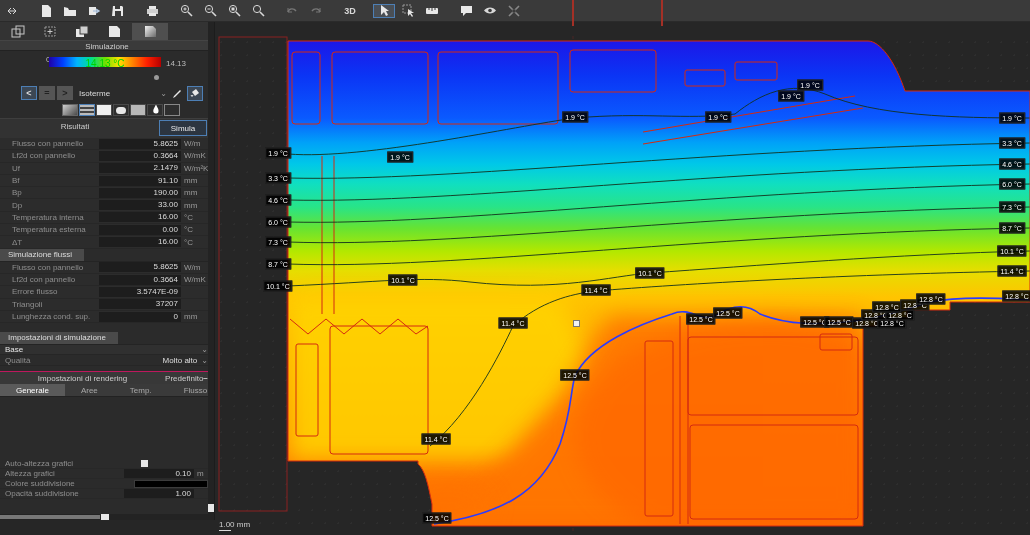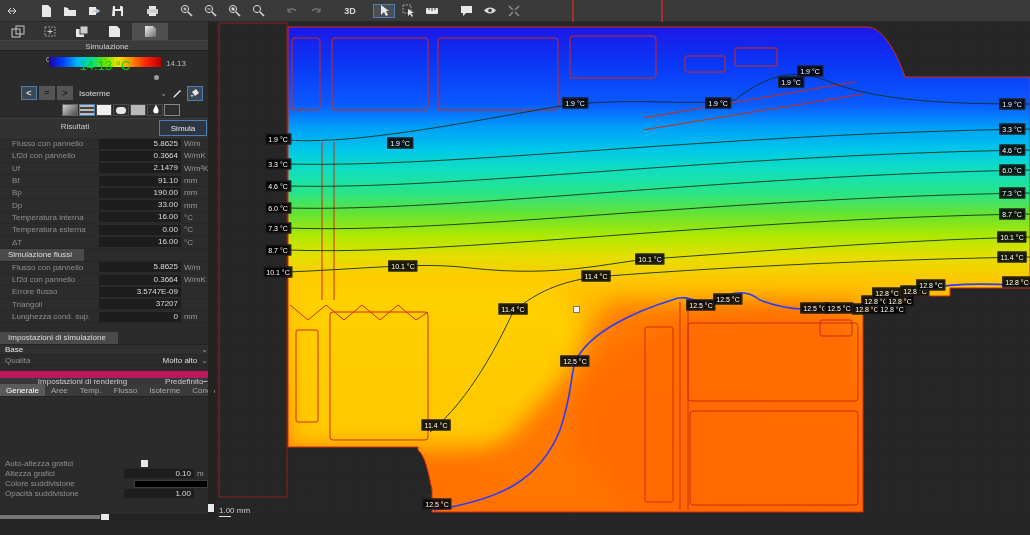--- a/index.html
+++ b/index.html
@@ -26,21 +26,21 @@
   .pt-btn.active { background:#4f4f4f; width:36px; }
   .side-title { height:11px; background:#3a3a3a; border-top:1px solid #444; border-bottom:1px solid #222;
     text-align:center; color:#ccc; font-size:8px; line-height:11px; }
 
   .cbar-block { position:relative; height:33px; background:#2b2b2b; }
   .cbar-min { position:absolute; left:20px; top:4px; color:#bbb;margin-left:26px; }
   .cbar-max { position:absolute; left:166px; top:8px; color:#bbb; }
   .cbar { position:absolute; left:49px; top:6px; width:112px; height:10px;
     background:linear-gradient(to right,#2000a8,#0040ff,#00b4ff,#00e090,#6ee000,#ffe000,#ff8000,#ff2000,#b40000); }
   .cbar-cur { position:absolute; left:49px; top:7px; width:112px; text-align:center;
-    color:#00d400; font-size:13px; }
+    color:#00d400; font-size:10px; }
   .cbar-dot { position:absolute; left:154px; top:24px; width:5px; height:5px; border-radius:50%; background:#9a9a9a; }
 
   .ctrl-row { position:relative; height:18px; display:flex; align-items:center; padding-left:21px; }
   .cmp-btn { width:16px; height:14px; margin-right:2px; display:flex; align-items:center; justify-content:center;
     background:#555; color:#222; font-weight:bold; font-size:9px; }
   .cmp-btn.sel { background:#3c4754; color:#ddd; border:1px solid #4d7fb5; }
   .iso-dd { width:88px; height:14px; margin-left:4px; color:#ddd; display:flex; align-items:center; justify-content:space-between; }
   .iso-dd .chev { color:#999; font-size:8px; }
   .tool-sq { width:16px; height:15px; margin-left:2px; display:flex; align-items:center; justify-content:center; }
   .tool-sq.sel { border:1px solid #4d7fb5; background:#3c4754; }
@@ -76,43 +76,43 @@
   .adv-btn { margin-left:42px; width:86px; height:13px; background:#3d3d3d; border:1px solid #4a4a4a;
     color:#ddd; text-align:center; line-height:12px; }
 
   .base-row { height:10px; background:#303030; display:flex; align-items:center; padding:0 6px 0 5px;
     color:#e6e6e6; justify-content:space-between; border-bottom:1px solid #262626; }
   .qual-row { height:11px; display:flex; align-items:center; padding:0 6px 0 5px; border-bottom:1px solid #262626; }
   .qual-row .lab { flex:1; color:#8f8f8f; }
   .qual-row .qv { color:#ddd; margin-right:4px; }
   .chev { color:#999; }
 
-  .rend-hdr { height:13px; background:#383838; display:flex; align-items:center; border-top:7px solid #be185d; }
+  .rend-hdr { height:13px; background:#383838; display:flex; align-items:center; border-top:1px solid #be185d; }
   .rend-hdr .t { flex:1; text-align:center; color:#ccc; }
   .rend-hdr .p { color:#ccc; }
   .rend-hdr .min { color:#ccc; margin-right:6px; font-weight:bold; }
   .tabs { height:13px; background:#3a3a3a; display:flex; align-items:stretch; border-bottom:1px solid #222; }
-  .tab { padding:0 6px; display:flex; align-items:center; color:#a8a8a8; }
+  .tab { padding:0 16px; display:flex; align-items:center; color:#a8a8a8; }
   .tab.active { background:#5a5a5a; color:#fff; }
 
   .set-row { height:10px; display:flex; align-items:center; padding:0 6px 0 5px; border-bottom:1px solid #282828; }
   .set-row .lab { flex:1; color:#8f8f8f; }
   .set-row .val { width:70px; text-align:right; background:#1d1d1d; color:#ddd; height:9px; line-height:9px; padding-right:3px; }
   .set-row .unit { width:14px; color:#9a9a9a; padding-left:3px; }
   .chkbox { width:7px; height:7px; background:#e8e8e8; margin-right:60px; }
   .swatch { width:74px; height:8px; background:#000; border:1px solid #3c3c3c; margin-right:0px; }
 
   .h-scroll { position:absolute; left:0; bottom:0; width:209px; height:6px; background:#232323; }
   .h-thumb { position:absolute; left:0; top:1px; width:100px; height:4px; background:#777; }
   .h-grip { position:absolute; left:101px; top:0px; width:8px; height:6px; background:#e8e8e8; }
   .v-scroll { position:absolute; right:0; top:0; width:6px; height:498px; background:#232323; }
   .v-grip { position:absolute; right:0; bottom:8px; width:6px; height:8px; background:#e8e8e8; }
 
   
-  .canvas { position:absolute; left:215px; top:22px; width:815px; height:498px;
+  .canvas { position:absolute; left:215px; top:36px; width:815px; height:498px;
     background-color:#262626;
     background-image:radial-gradient(circle,#2e2e2e 1px,transparent 1px);
     background-size:13px 13px; overflow:hidden; }
   .canvas svg.scene { position:absolute; left:0; top:0; }
   .t-label { position:absolute; transform:translate(-50%,-50%); background:rgba(0,0,0,.88);
     color:#fff; font-size:7px; line-height:8px; padding:0.5px 2px; white-space:nowrap; border:1px solid #2a2a2a; }
   .scale-note { position:absolute; left:4px; top:484px; color:#ccc; font-size:8px; }
   .scale-note::after { content:""; display:block; width:12px; height:1px; background:#ddd; margin-top:1px; }
   .sel-handle { position:absolute; left:358px; top:284px; width:7px; height:7px; background:#f2f2f2; border:1px solid #777; }
 

